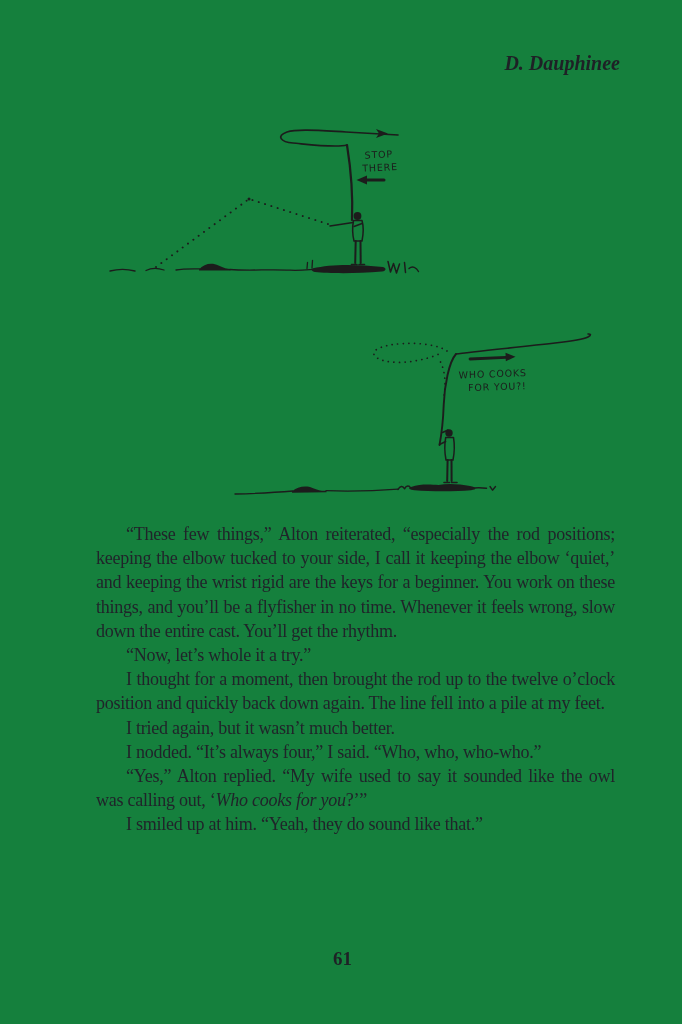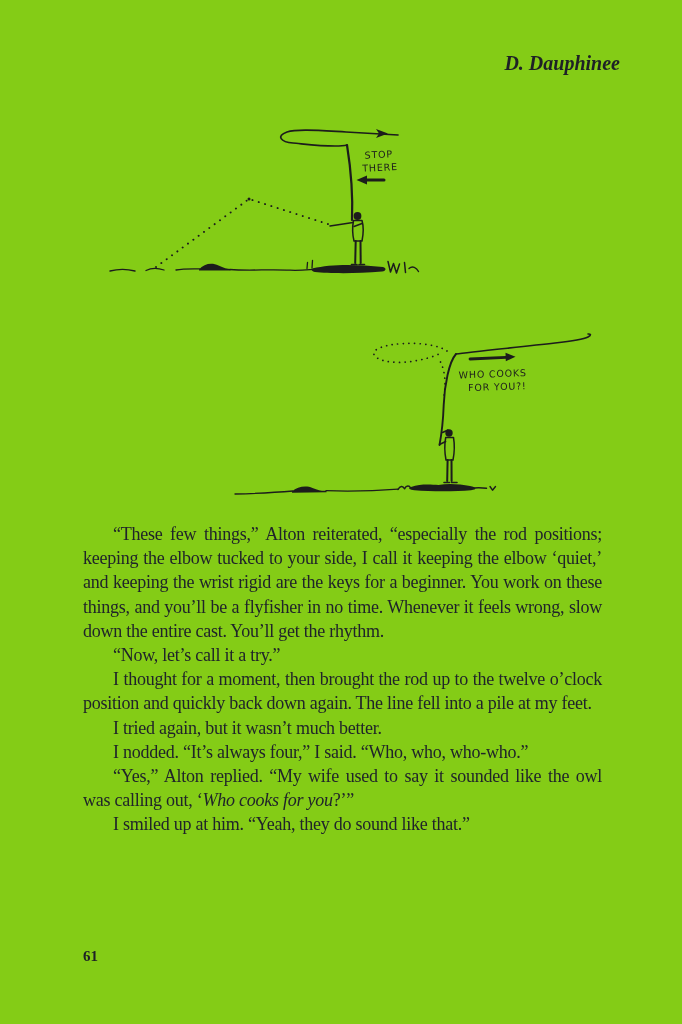--- a/index.html
+++ b/index.html
@@ -1,19 +1,19 @@
 <!DOCTYPE html>
 <html><head>
 <meta charset="utf-8">
 <style>
   html,body{margin:0;padding:0;background:#888;}
   .page{
     position:relative;
     width:682px;height:1024px;
-    background:#84cc16;
+    background:#15803d;
     overflow:hidden;
     font-family:"Liberation Serif", serif;
     color:#1c1c1c;
   }
   .running-header{
     position:absolute;
     top:52px;right:62px;
     font-size:20px;
     font-weight:bold;
     font-style:italic;
@@ -25,37 +25,38 @@
   svg .ink{stroke:#1c1c1c;fill:none;stroke-linecap:round;stroke-linejoin:round;}
   svg .fill-ink{fill:#1c1c1c;stroke:none;}
   svg text.hand{
     font-family:"DejaVu Sans", sans-serif;
     font-size:9.5px;
     letter-spacing:0.8px;
     fill:#1c1c1c;
   }
   .body-text{
     position:absolute;
-    left:83px;top:522px;
+    left:96px;top:522px;
     width:519px;
     font-size:18px;
     line-height:24.2px;
     letter-spacing:-0.25px;
     text-align:justify;
     color:#20242a;
   }
   .body-text p{
     margin:0;
     text-indent:30px;
   }
   .page-number{
     position:absolute;
     left:83px;top:948px;
     width:519px;
-    font-size:15px;
+    text-align:center;
+    font-size:19px;
     font-weight:bold;
     color:#1e2126;
   }
 </style>
 </head>
 <body>
 
 <div class="page">
 
   <div class="running-header">D. Dauphinee</div>
@@ -131,21 +132,21 @@
       <path class="ink" stroke-width="1.3" d="M 326 490.7 C 350 491.5, 380 490.5, 398 489.2"></path>
       <path class="ink" stroke-width="1.5" d="M 398 489.5 C 400 485.5, 403 485.5, 404.5 488.8 C 406.5 485, 409.5 485.5, 410.5 488"></path>
       <path class="fill-ink" d="M 411 487 C 421 483.5, 431 484.7, 438.5 485 C 448.5 483.3, 460.5 484.3, 470 486 C 476.5 487.2, 477.5 489.5, 471 490.2 C 455 491.8, 430.5 491.7, 414.5 490.2 C 409.5 489.7, 407.5 488.3, 411 487 Z"></path>
       <path class="ink" stroke-width="1.4" d="M 470 488.5 C 477 487.3, 482 487.7, 486.5 488.3"></path>
       <path class="ink" stroke-width="1.4" d="M 490 486.5 L 492.5 490.2 L 495.5 486.5"></path>
     </g>
   </svg>
 
   <div class="body-text">
     <p>“These few things,” Alton reiterated, “especially the rod positions; keeping the elbow tucked to your side, I call it keeping the elbow ‘quiet,’ and keeping the wrist rigid are the keys for a beginner. You work on these things, and you’ll be a flyfisher in no time. Whenever it feels wrong, slow down the entire cast. You’ll get the rhythm.</p>
-    <p>“Now, let’s call it a try.”</p>
+    <p>“Now, let’s whole it a try.”</p>
     <p>I thought for a moment, then brought the rod up to the twelve o’clock position and quickly back down again. The line fell into a pile at my feet.</p>
     <p>I tried again, but it wasn’t much better.</p>
     <p>I nodded. “It’s always four,” I said. “Who, who, who-who.”</p>
     <p><span>“Yes,” Alton replied. “My wife used to say it sounded like the owl was calling out, ‘</span><i>Who cooks for you</i><span>?’”</span></p>
     <p>I smiled up at him. “Yeah, they do sound like that.”</p>
   </div>
 
   <div class="page-number">61</div>
 
 </div>

